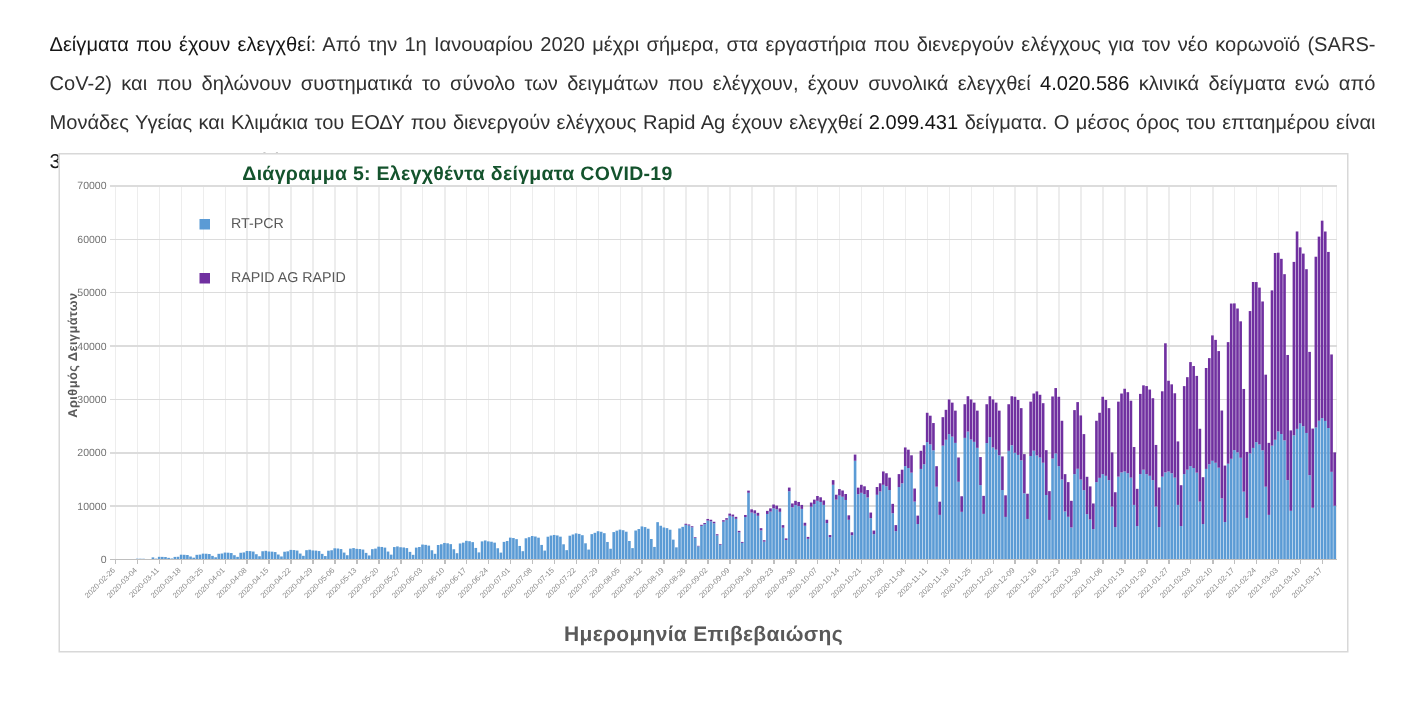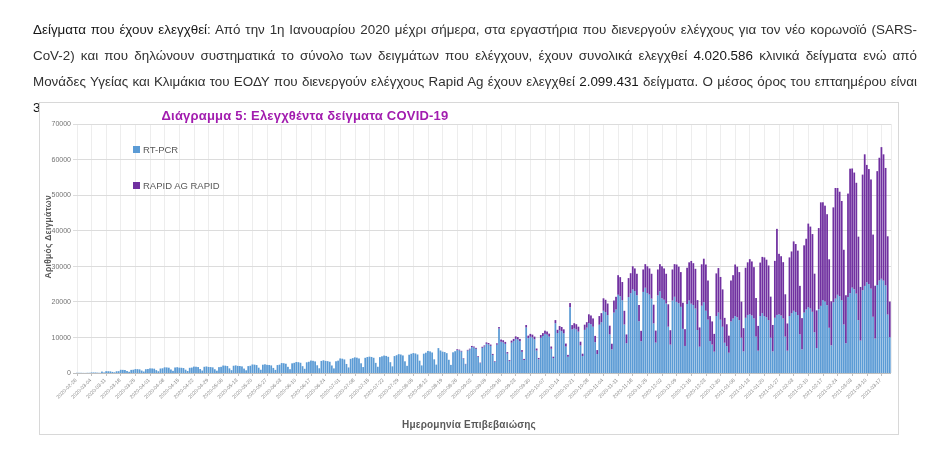--- a/index.html
+++ b/index.html
@@ -1,26 +1,26 @@
 <!DOCTYPE html>
 <html><head>
 <meta charset="utf-8">
 <style>
   html,body{margin:0;padding:0;background:#ffffff;}
   body{width:948px;height:471px;position:relative;font-family:"Liberation Sans",sans-serif;overflow:hidden;}
   .intro{position:absolute;left:33px;top:4px;width:884px;font-size:13.4px;line-height:25.8px;color:#303030;text-align:justify;}
   .intro .b{font-weight:normal;color:#161616;}
   .chart-box{position:absolute;left:39px;top:102px;width:858px;height:331px;border:1px solid #d8d8d8;background:#fff;}
-  .chart-title{position:absolute;left:30px;top:5px;width:470px;text-align:center;font-size:13px;font-weight:bold;color:#a21caf;letter-spacing:.2px;}
-  .legend-item{position:absolute;left:93px;display:flex;align-items:center;gap:3px;font-size:9.5px;color:#595959;}
+  .chart-title{position:absolute;left:30px;top:5px;width:470px;text-align:center;font-size:13px;font-weight:bold;color:#14532d;letter-spacing:.2px;}
+  .legend-item{position:absolute;left:93px;display:flex;align-items:center;gap:14px;font-size:9.5px;color:#595959;}
   .legend-item.l1{top:41px;}
   .legend-item.l2{top:77px;}
   .legend-swatch{width:7px;height:7px;display:inline-block;}
   .y-title{position:absolute;left:3px;top:92px;writing-mode:vertical-rl;transform:rotate(180deg);font-size:8.5px;font-weight:bold;color:#595959;letter-spacing:.3px;}
-  .x-title{position:absolute;left:0;right:0;bottom:4px;text-align:center;font-size:10px;font-weight:bold;color:#595959;letter-spacing:.2px;}
+  .x-title{position:absolute;left:0;right:0;bottom:4px;text-align:center;font-size:14px;font-weight:bold;color:#595959;letter-spacing:.2px;}
   svg{position:absolute;left:0;top:0;}
 </style>
 </head>
 <body>
 
 <p class="intro"><span class="b">Δείγματα που έχουν ελεγχθεί</span><span>: Από την 1η Ιανουαρίου 2020 μέχρι σήμερα, στα εργαστήρια που διενεργούν ελέγχους για τον νέο κορωνοϊό (SARS-CoV-2) και που δηλώνουν συστηματικά το σύνολο των δειγμάτων που ελέγχουν, έχουν συνολικά ελεγχθεί </span><span class="b">4.020.586</span><span> κλινικά δείγματα ενώ από Μονάδες Υγείας και Κλιμάκια του ΕΟΔΥ που διενεργούν ελέγχους Rapid Ag έχουν ελεγχθεί </span><span class="b">2.099.431</span><span> δείγματα. Ο μέσος όρος του επταημέρου είναι </span><span class="b">37.628</span><span> δειγματοληπτικοί έλεγχοι.</span></p>
 
 <div class="chart-box">
   <svg width="858" height="312" viewBox="0 0 858 312">
       <g stroke="#ededed" shape-rendering="crispEdges">

